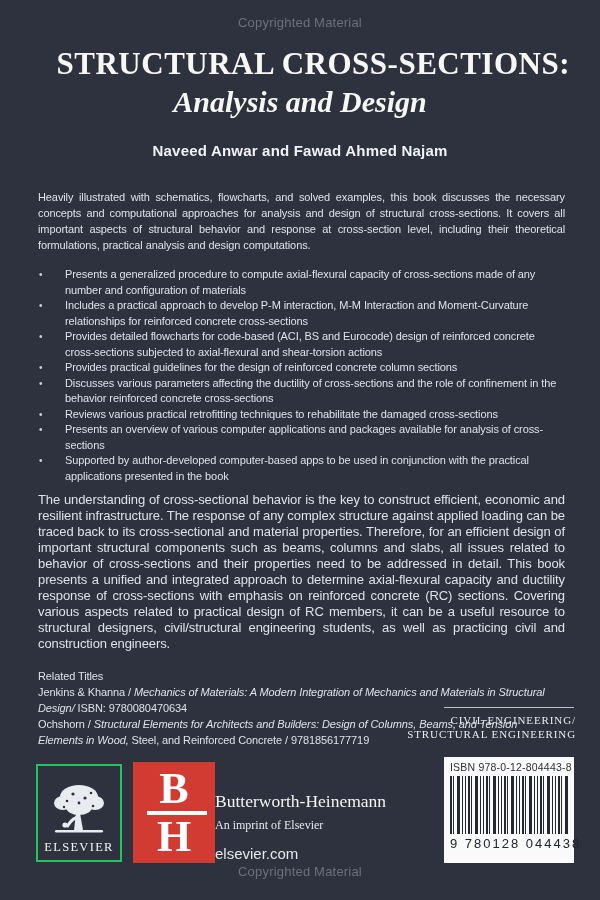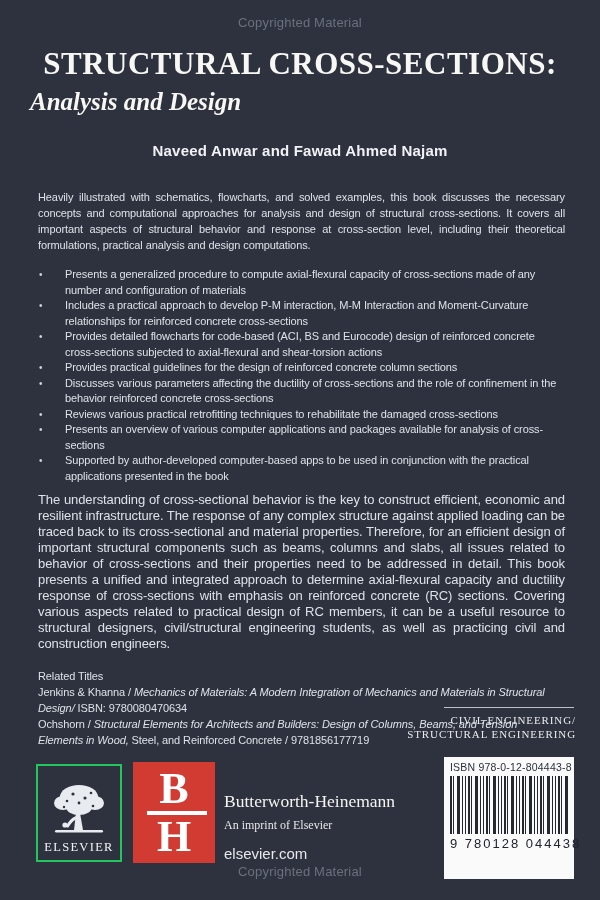--- a/index.html
+++ b/index.html
@@ -7,28 +7,28 @@
     position:relative; width:600px; height:900px; overflow:hidden;
     background:#2e323e; color:#dde1e8;
     font-family:"Liberation Sans", sans-serif;
     -webkit-font-smoothing:antialiased;
   }
   .watermark { text-align:center; color:#69707e; font-size:13px; letter-spacing:.2px; }
   .watermark.top { padding-top:15px; }
   .watermark.bottom { position:absolute; left:0; right:0; top:864px; }
 
   .title {
-    margin:15px 30px 0; text-align:center;
+    margin:15px 30px 0; text-align:right;
     font-family:"Liberation Serif", serif; font-weight:bold;
     font-size:31px; line-height:38px; color:#f7f7f4; letter-spacing:.5px;
   }
   .subtitle {
-    margin:0 30px; text-align:left;
+    margin:0 30px; text-align:center;
     font-family:"Liberation Serif", serif; font-weight:bold; font-style:italic;
-    font-size:25px; line-height:37px; color:#f7f7f4;
+    font-size:30px; line-height:37px; color:#f7f7f4;
   }
   .authors {
     margin-top:22px; text-align:center;
     font-weight:bold; font-size:15px; color:#f1f2f5; letter-spacing:.2px;
   }
 
   .blurb { margin:30px 35px 0 38px; font-size:11px; line-height:16px; letter-spacing:-.1px; text-align:justify; }
   .blurb.second { margin-top:8px; font-size:13px; line-height:16px; }
 
   ul.bullets { margin:14px 35px 0 38px; padding:0; list-style:none; font-size:11px; line-height:15.5px; letter-spacing:-.1px; }
@@ -41,21 +41,21 @@
   .related i { font-family:"Liberation Sans", sans-serif; }
 
   .category-rule { position:absolute; left:444px; top:707px; width:130px; height:1px; background:#d6dade; opacity:.85; }
   .category {
     position:absolute; right:24px; top:714px; text-align:right;
     font-family:"Liberation Serif", serif; font-size:11px; line-height:13.5px;
     letter-spacing:.9px; color:#eaebed;
   }
 
   .barcode-box {
-    position:absolute; left:444px; top:757px; width:130px; height:122px;
+    position:absolute; left:444px; top:757px; width:130px; height:106px;
     background:#fafafa; box-sizing:border-box; padding:4px 6px 0;
   }
   .isbn-label { font-size:10.5px; color:#2a303b; text-align:center; letter-spacing:.2px; white-space:nowrap; }
   .bars {
     height:58px; margin-top:3px;
     background:repeating-linear-gradient(90deg,
       #232831 0px,#232831 2px,#fafafa 2px,#fafafa 3px,
       #232831 3px,#232831 4px,#fafafa 4px,#fafafa 7px,
       #232831 7px,#232831 10px,#fafafa 10px,#fafafa 12px,
       #232831 12px,#232831 13px,#fafafa 13px,#fafafa 15px,
@@ -73,21 +73,21 @@
   .elsevier-word { font-family:"Liberation Serif", serif; font-size:12.5px; letter-spacing:1.3px; color:#f3f4f5; }
 
   .bh-box {
     position:absolute; left:133px; top:762px; width:82px; height:101px;
     background:#d23b31; display:flex; flex-direction:column; align-items:center; justify-content:center;
     font-family:"Liberation Serif", serif; font-weight:bold; color:#fff;
   }
   .bh-letter { font-size:44px; line-height:38px; }
   .bh-divider { width:60px; height:4px; background:#fff; margin:3px 0 3px 14px; align-self:flex-start; }
 
-  .imprint { position:absolute; left:224px; top:791px; }
+  .imprint { position:absolute; left:215px; top:791px; }
   .imprint-name { font-family:"Liberation Serif", serif; font-size:17.5px; color:#f4f4f1; }
   .imprint-line { font-family:"Liberation Serif", serif; font-size:12px; color:#e7e8ea; margin-top:6px; }
   .imprint-site { font-family:Liberation Sans, sans-serif; font-size:15px; color:#e7e8ea; margin-top:12px; }
 </style>
 </head>
 <body>
 
 <div class="cover">
 
   <div class="watermark top">Copyrighted Material</div>

